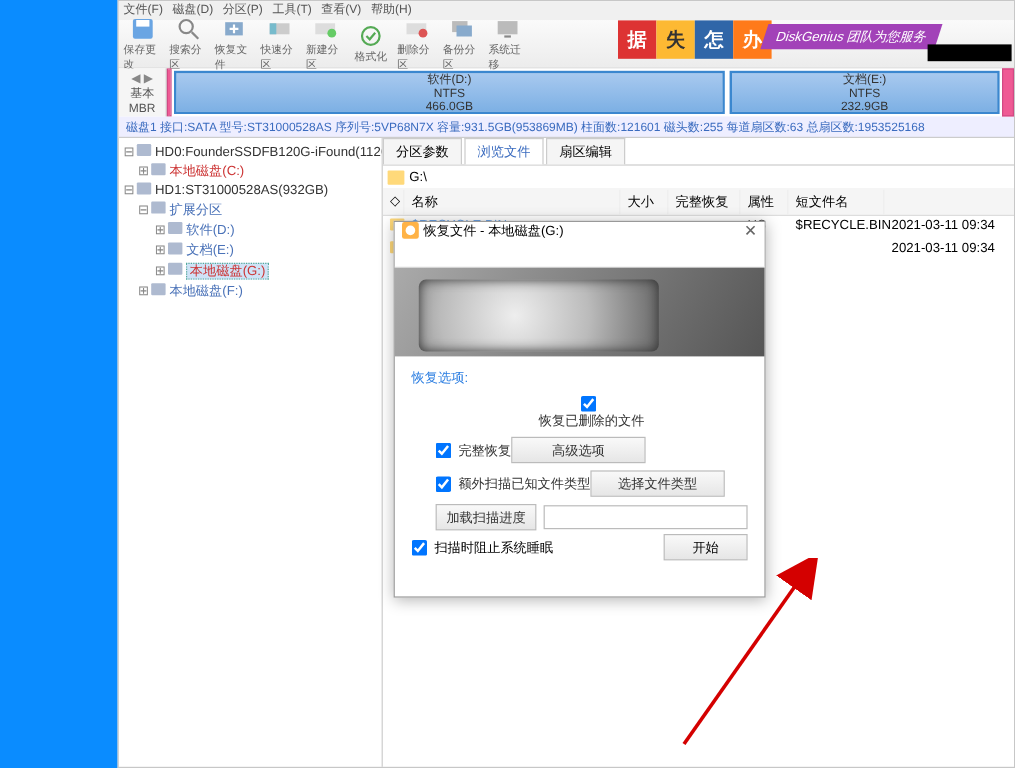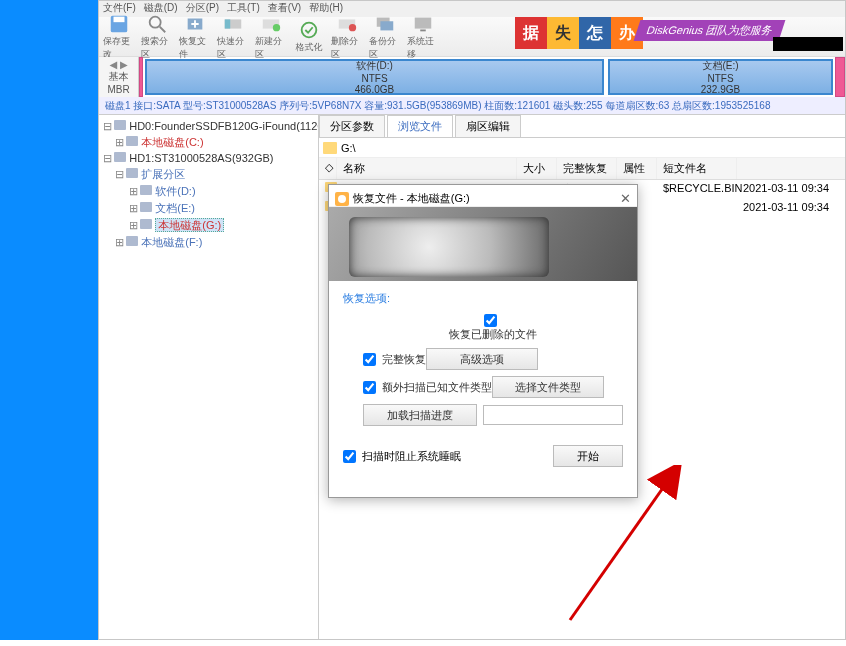--- a/index.html
+++ b/index.html
@@ -46,21 +46,21 @@
 .col-name { width: 180px;}
 .col-size { width: 40px;}
 .col-type { width: 60px;}
 .col-attr { width: 40px;}
 .col-short { width: 80px;}
 .col-time { flex:1;}
 .file-row { display:flex;}
 .file-row div { padding:2px 6px;}
 .file-row .link { color:#2a7de1;}
 .dialog { position:absolute; left: 328px; top: 184px; width: 310px; height: 314px; background:#fff; border:1px solid #999; box-shadow:0 2px 12px rgba(0,0,0,.3); z-index:10;}
-.dialog-title { height:22px; background:#fff; display:flex; align-items:flex-end; padding:0 6px; border-bottom:1px solid #eee; font-size:11px;}
+.dialog-title { height:38px; background:#fff; display:flex; align-items:flex-start; padding:0 6px; border-bottom:1px solid #eee; font-size:11px;}
 .dialog-title .ic { width:14px; height:14px; background:#ffb347; border-radius:2px; display:flex; align-items:center; justify-content:center; margin-right:4px;}
 .dialog-title .ic svg{width:10px;height:10px;}
 .dialog-title .close { margin-left:auto; color:#666; cursor:default; font-size:13px;}
 .dialog-image { height: 74px; background: linear-gradient(120deg,#aaa,#555); position:relative; overflow:hidden;}
 .dialog-image .disk { position:absolute; left:20px; top:10px; width:200px; height:60px; background: radial-gradient(circle at 40% 50%, #eee 0%, #bbb 50%, #666 100%); border-radius:6px; box-shadow: 0 0 10px #333 inset;}
 .dialog-body { padding: 10px 14px; font-size:11px; color:#333;}
 .opt-label { color:#2a7de1; margin-bottom:8px;}
 .chk-row { display:flex; align-items:center; margin: 6px 0 6px 20px; flex-direction: column;}
 .chk-row input { margin-right:6px;}
 .btn { width:112px; height:22px; background:linear-gradient(#f9f9f9,#e6e6e6); border:1px solid #bbb; font-size:11px; display:inline-flex; align-items:center; justify-content:center;}
@@ -270,21 +270,21 @@
 
     <div class="row-flex">
       <label style="display:flex;align-items:center;">
         <input type="checkbox" checked="" style="margin-right: 6px;">
         <span>额外扫描已知文件类型</span>
       </label>
       <div class="btn">选择文件类型</div>
     </div>
 
     <div class="row-flex" style="margin-left:20px;">
-      <div class="btn" style="width:114px">加载扫描进度</div>
+      <div class="btn" style="width:84px">加载扫描进度</div>
       <div class="progress-input"></div>
     </div>
   </div>
   <div class="dialog-footer">
     <label style="display:flex;align-items:center;font-size:11px;">
       <input type="checkbox" checked="" style="margin-right: 6px;">
       <span>扫描时阻止系统睡眠</span>
     </label>
     <div class="btn" style="width:70px">开始</div>
   </div>

